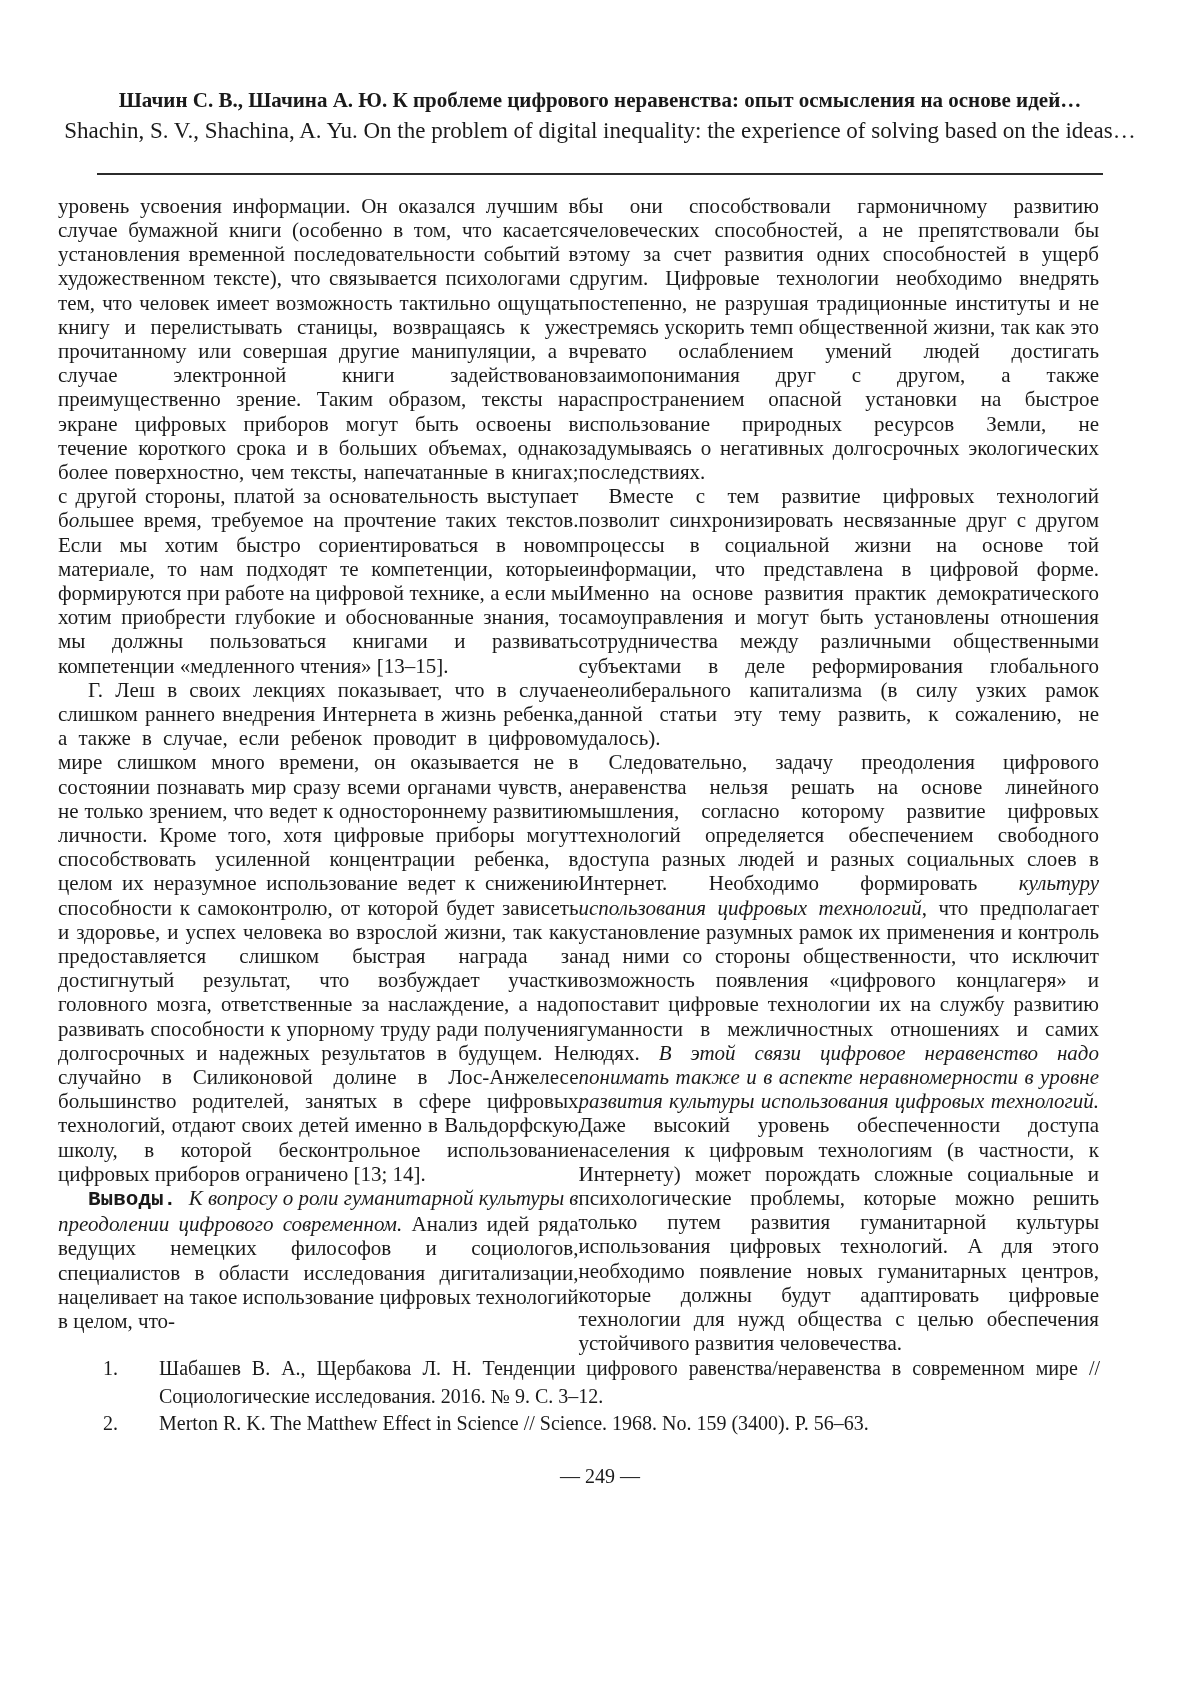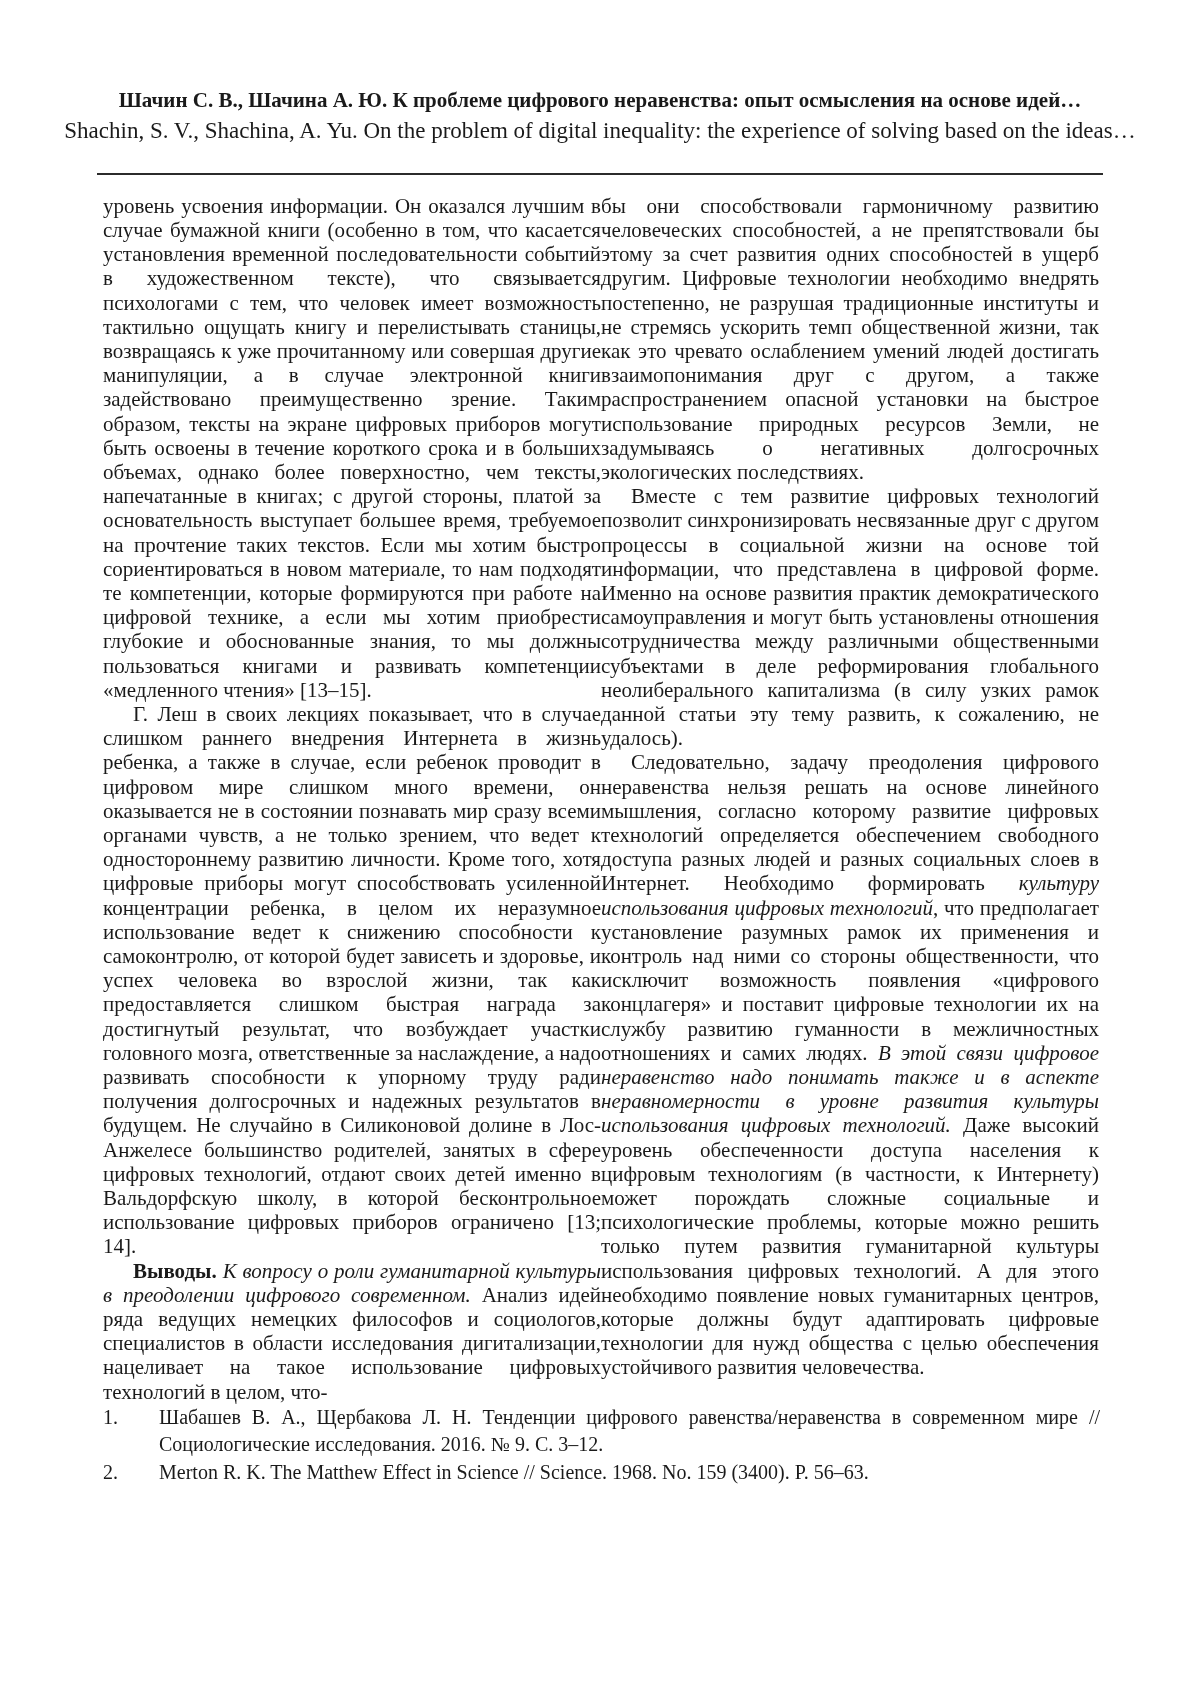--- a/index.html
+++ b/index.html
@@ -31,38 +31,38 @@
     font-size: 23px;
     line-height: 1.45;
   }
   hr.rule {
     border: none;
     border-top: 2px solid #2b2b2b;
     margin: 25px 97px 0 97px;
   }
   main.columns {
     display: flex;
-    margin: 19px 101px 0 103px;
+    margin: 19px 101px 0 58px;
   }
   .column {
     flex: 1;
     min-width: 0;
   }
   .column p {
     margin: 0;
     text-align: justify;
     font-size: 21px;
     line-height: 24.2px;
   }
   .column p.indented {
     text-indent: 30px;
   }
   .seg-regular { font-style: normal; font-weight: normal; }
   .seg-italic { font-style: italic; }
-  .seg-bold { font-weight: bold; }
+  .seg-bold { font-weight: bold; font-family: Liberation Mono, monospace; }
   section.references {
     margin: 0 100px 0 103px;
     font-size: 20px;
   }
   .ref-heading {
     font-size: 20px;
     font-weight: bold;
     text-align: center;
     margin: 20px 0 13px 0;
     font-family: inherit;
@@ -116,14 +116,17 @@
       <span class="ref-num">1.</span>
       <span class="ref-text">Шабашев В. А., Щербакова Л. Н. Тенденции цифрового равенства/неравенства в современном мире // Социологические исследования. 2016. № 9. С. 3–12.</span>
     </div>
 
     <div class="ref-item">
       <span class="ref-num">2.</span>
       <span class="ref-text">Merton R. K. The Matthew Effect in Science // Science. 1968. No. 159 (3400). P. 56–63.</span>
     </div>
   </section>
 
+  <footer class="page-footer">
+    <span>— 249 —</span>
+  </footer>
 
 </div>
 
 </body></html>

